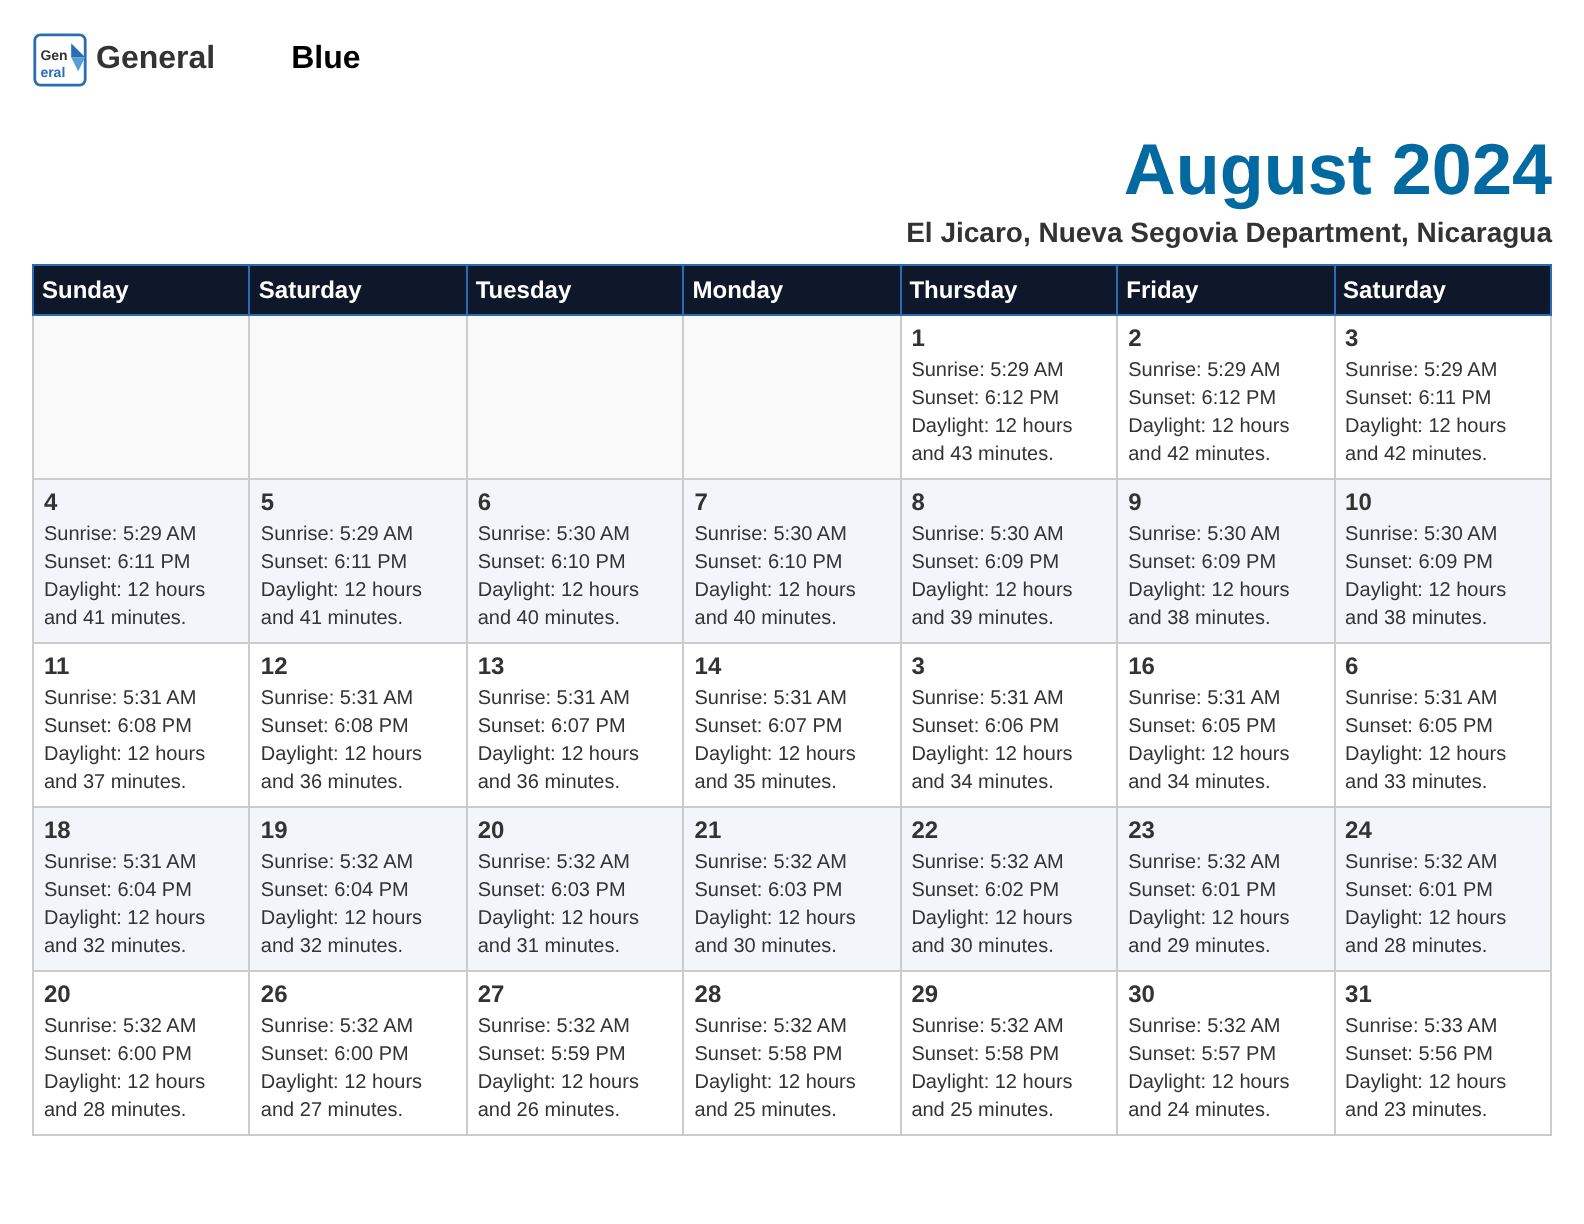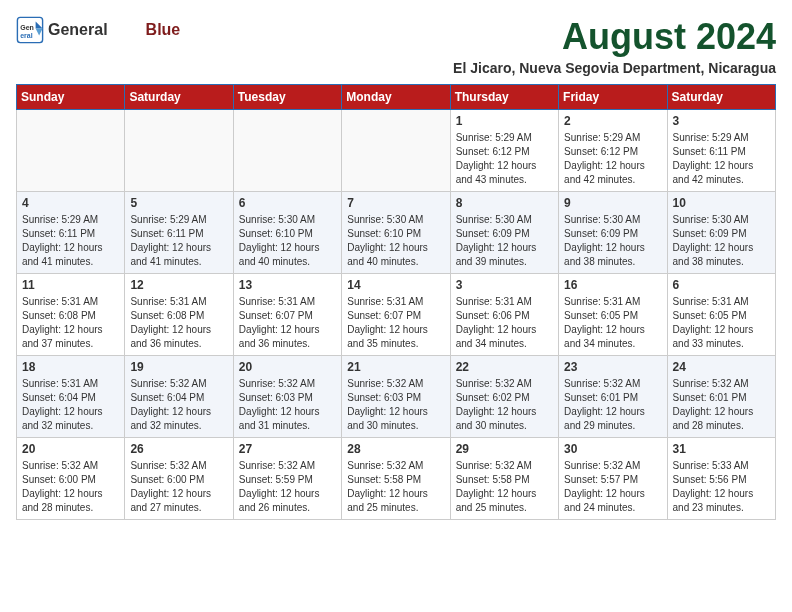--- a/index.html
+++ b/index.html
@@ -24,35 +24,36 @@
     .logo-icon {
       width: 28px;
       height: 28px;
     }
     .title-block {
       text-align: right;
     }
     .month-year {
       font-size: 36px;
       font-weight: bold;
-      color: #14532d;
+      color: #0369a1;
+      margin-top: 48px;
     }
     .location {
       font-size: 14px;
       color: #333;
       margin-top: 2px;
       font-weight: bold;
     }
     .calendar {
       width: 100%;
       border-collapse: collapse;
       margin-top: 8px;
     }
     .calendar th {
-      background: #b91c1c;
+      background: #0f172a;
       color: #fff;
       font-size: 12px;
       font-weight: bold;
       padding: 5px 4px;
       text-align: left;
       border: 1px solid #2a6db5;
     }
     .calendar td {
       border: 1px solid #ccc;
       vertical-align: top;
@@ -87,21 +88,21 @@
 <div class="header">
   <div class="logo">
     <svg class="logo-icon" viewBox="0 0 40 40" xmlns="http://www.w3.org/2000/svg">
       <rect x="2" y="2" width="36" height="36" rx="4" fill="none" stroke="#2a6db5" stroke-width="2"></rect>
       <text x="6" y="20" font-size="10" font-weight="bold" fill="#333" font-family="Arial">Gen</text>
       <text x="6" y="32" font-size="10" font-weight="bold" fill="#2a6db5" font-family="Arial">eral</text>
       <polygon points="28,8 38,18 28,18" fill="#2a6db5"></polygon>
       <polygon points="28,18 38,18 33,28" fill="#5a9fd4"></polygon>
     </svg>
     <div>
-      <div style="font-size:16px;font-weight:bold;color:#333;">General<span style="color:#7f1d1d;padding-left:38px;">Blue</span></div>
+      <div style="font-size:16px;font-weight:bold;color:#333;">General<span style="color:#000000;padding-left:38px;">Blue</span></div>
     </div>
   </div>
   <div class="title-block">
     <div class="month-year">August 2024</div>
     <div class="location">El Jicaro, Nueva Segovia Department, Nicaragua</div>
   </div>
 </div>
 
 <table class="calendar">
   <thead>

